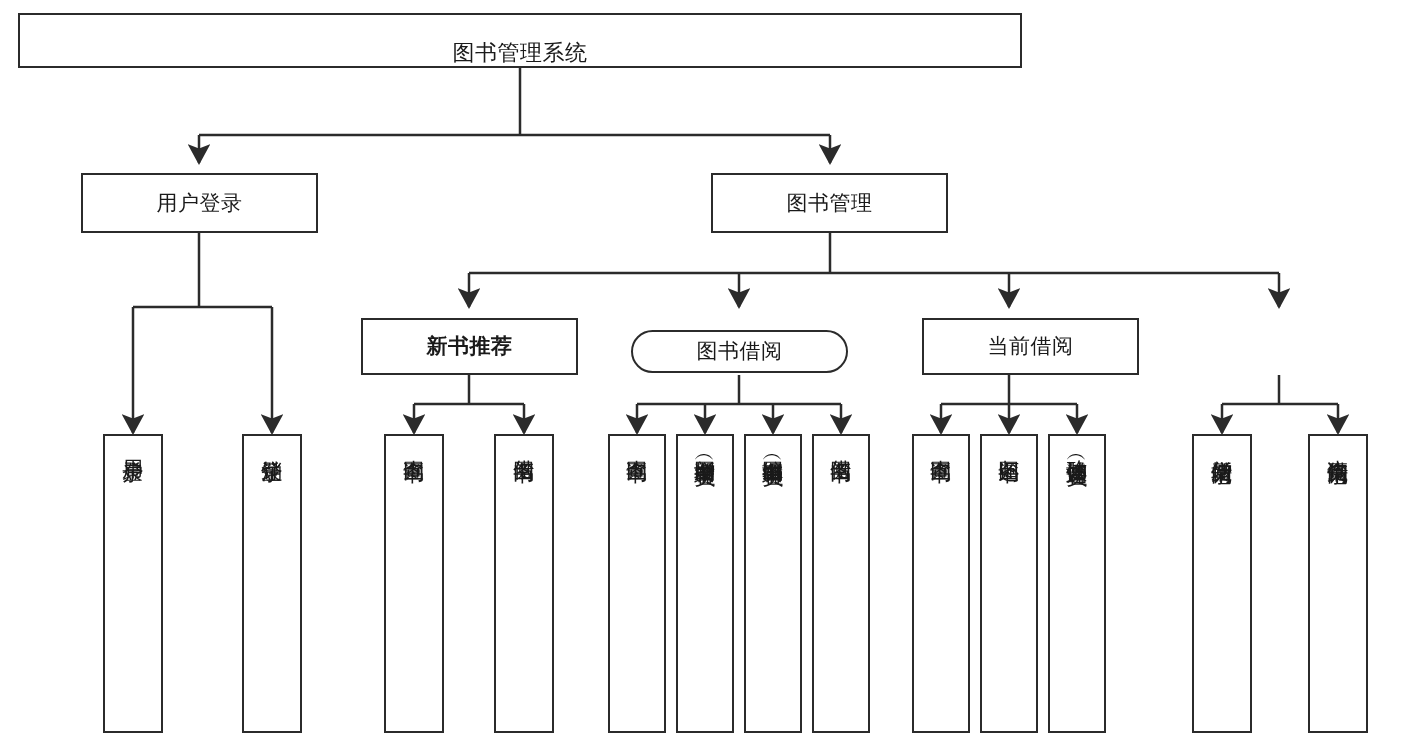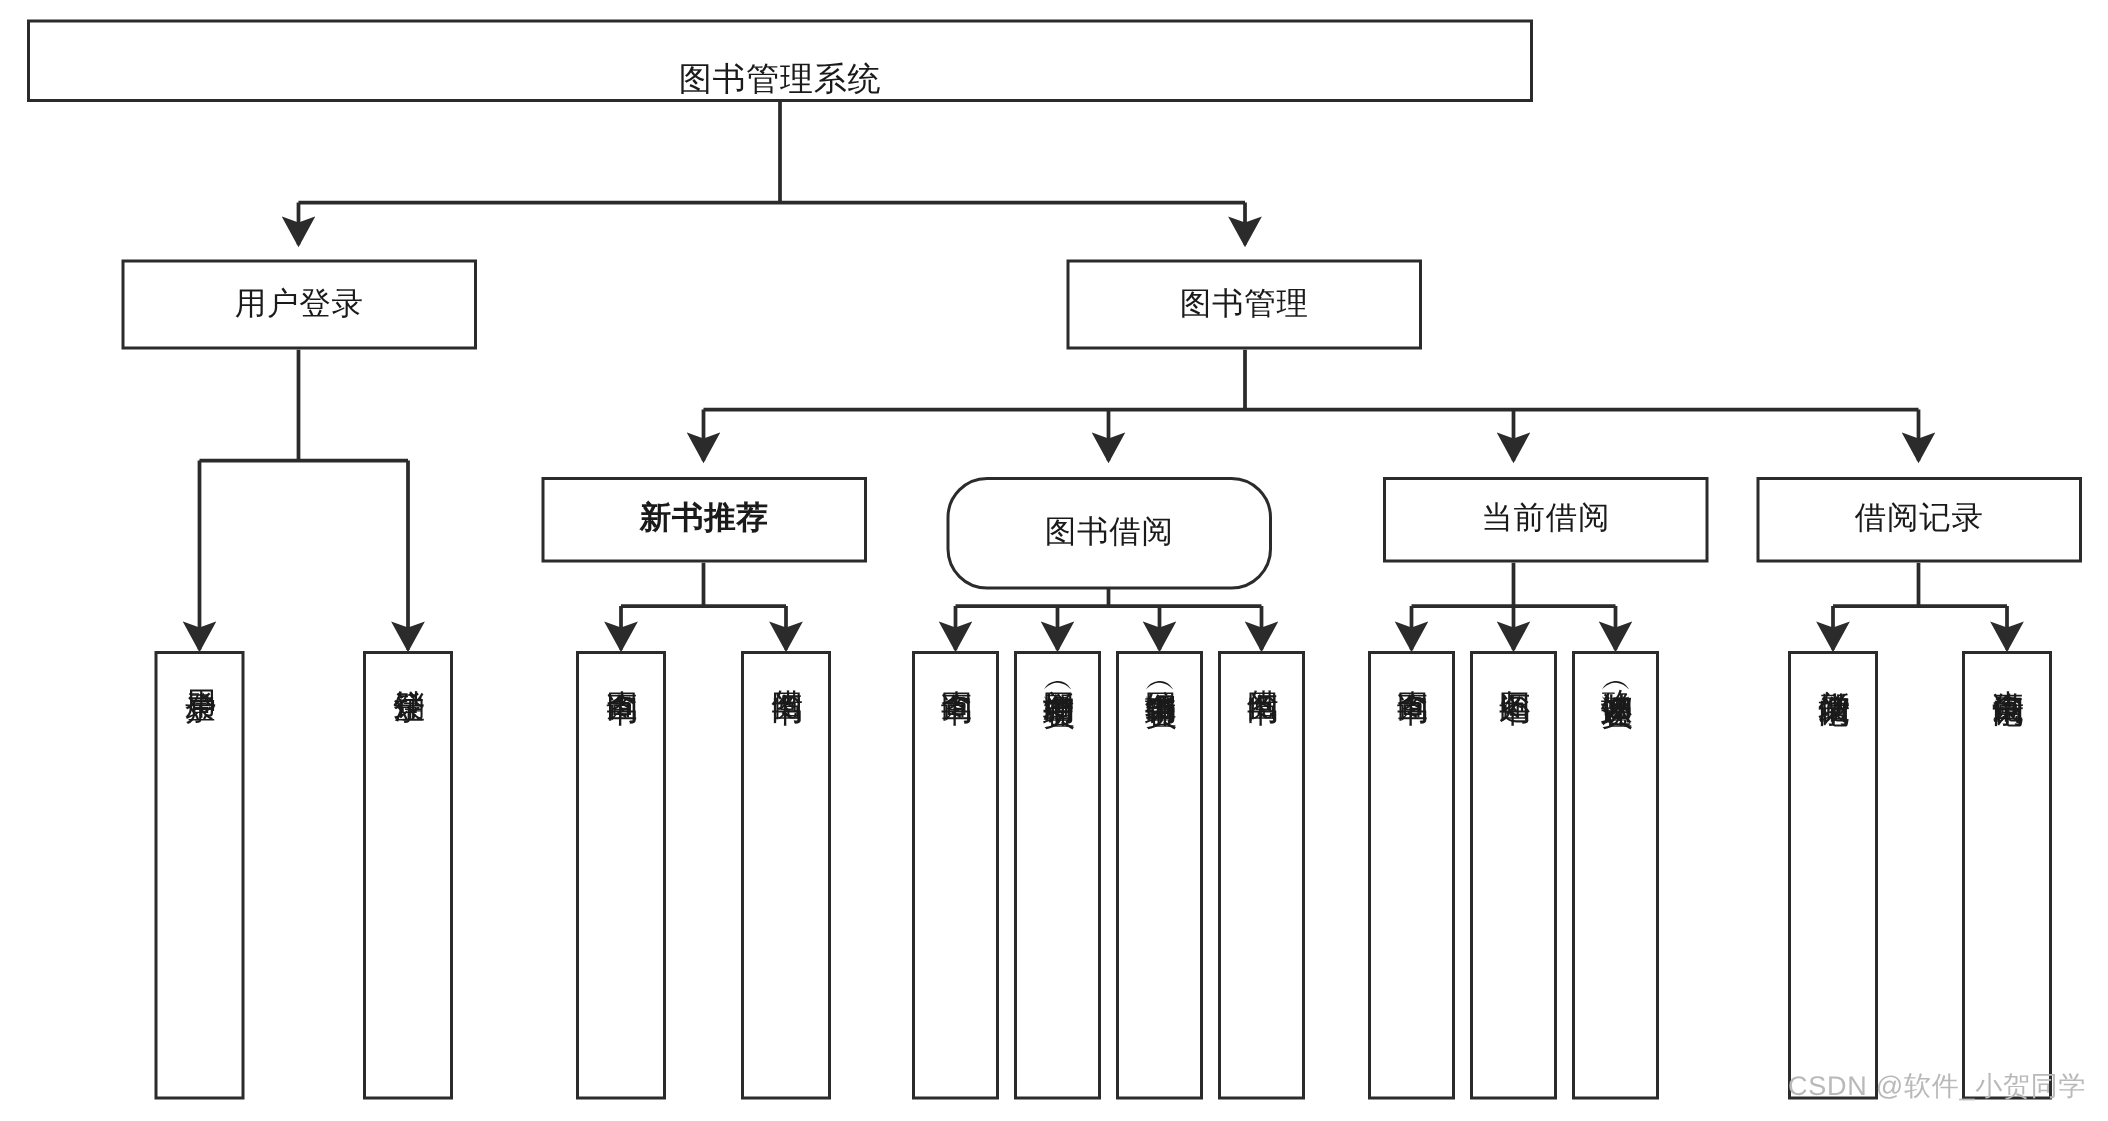--- a/index.html
+++ b/index.html
@@ -137,29 +137,26 @@
   <div class="node h-node" style="left:81px; top:173px; width:237px; height:60px;">
     <span class="node-label">用户登录</span>
   </div>
   <div class="node h-node" style="left:711px; top:173px; width:237px; height:60px;align-items:center;">
     <span class="node-label">图书管理</span>
   </div>
 
   <div class="node h-node" style="left:361px; top:318px; width:217px; height:57px;font-weight:bold;">
     <span class="node-label">新书推荐</span>
   </div>
-  <div class="node h-node" style="left:631px; top:318px; width:217px; height:75px;border-radius:27px;">
+  <div class="node h-node" style="left:631px; top:330px; width:217px; height:43px;border-radius:27px;">
     <span class="node-label">图书借阅</span>
   </div>
   <div class="node h-node" style="left:901px; top:318px; width:217px; height:57px;margin-left:21px;">
     <span class="node-label">当前借阅</span>
   </div>
-  <div class="node h-node" style="left:1171px; top:318px; width:217px; height:57px;">
-    <span class="node-label">借阅记录</span>
-  </div>
 
   <div class="node v-node" style="left:103px; top:434px; width:60px; height:299px;">
     <span class="node-label">用户登录</span>
   </div>
   <div class="node v-node" style="left:242px; top:434px; width:60px; height:299px;">
     <span class="node-label">注销登录</span>
   </div>
 
   <div class="node v-node" style="left:384px; top:434px; width:60px; height:299px;">
     <span class="node-label">查询图书</span>
@@ -191,15 +188,14 @@
     <span class="node-label">确认归还（管理员）</span>
   </div>
 
   <div class="node v-node" style="left:1192px; top:434px; width:60px; height:299px;">
     <span class="node-label">新增借阅记录</span>
   </div>
   <div class="node v-node" style="left:1308px; top:434px; width:60px; height:299px;">
     <span class="node-label">查询借阅记录</span>
   </div>
 
-  <div class="watermark">CSDN @软件_小贺同学</div>
 
 </div>
 
 </body></html>

